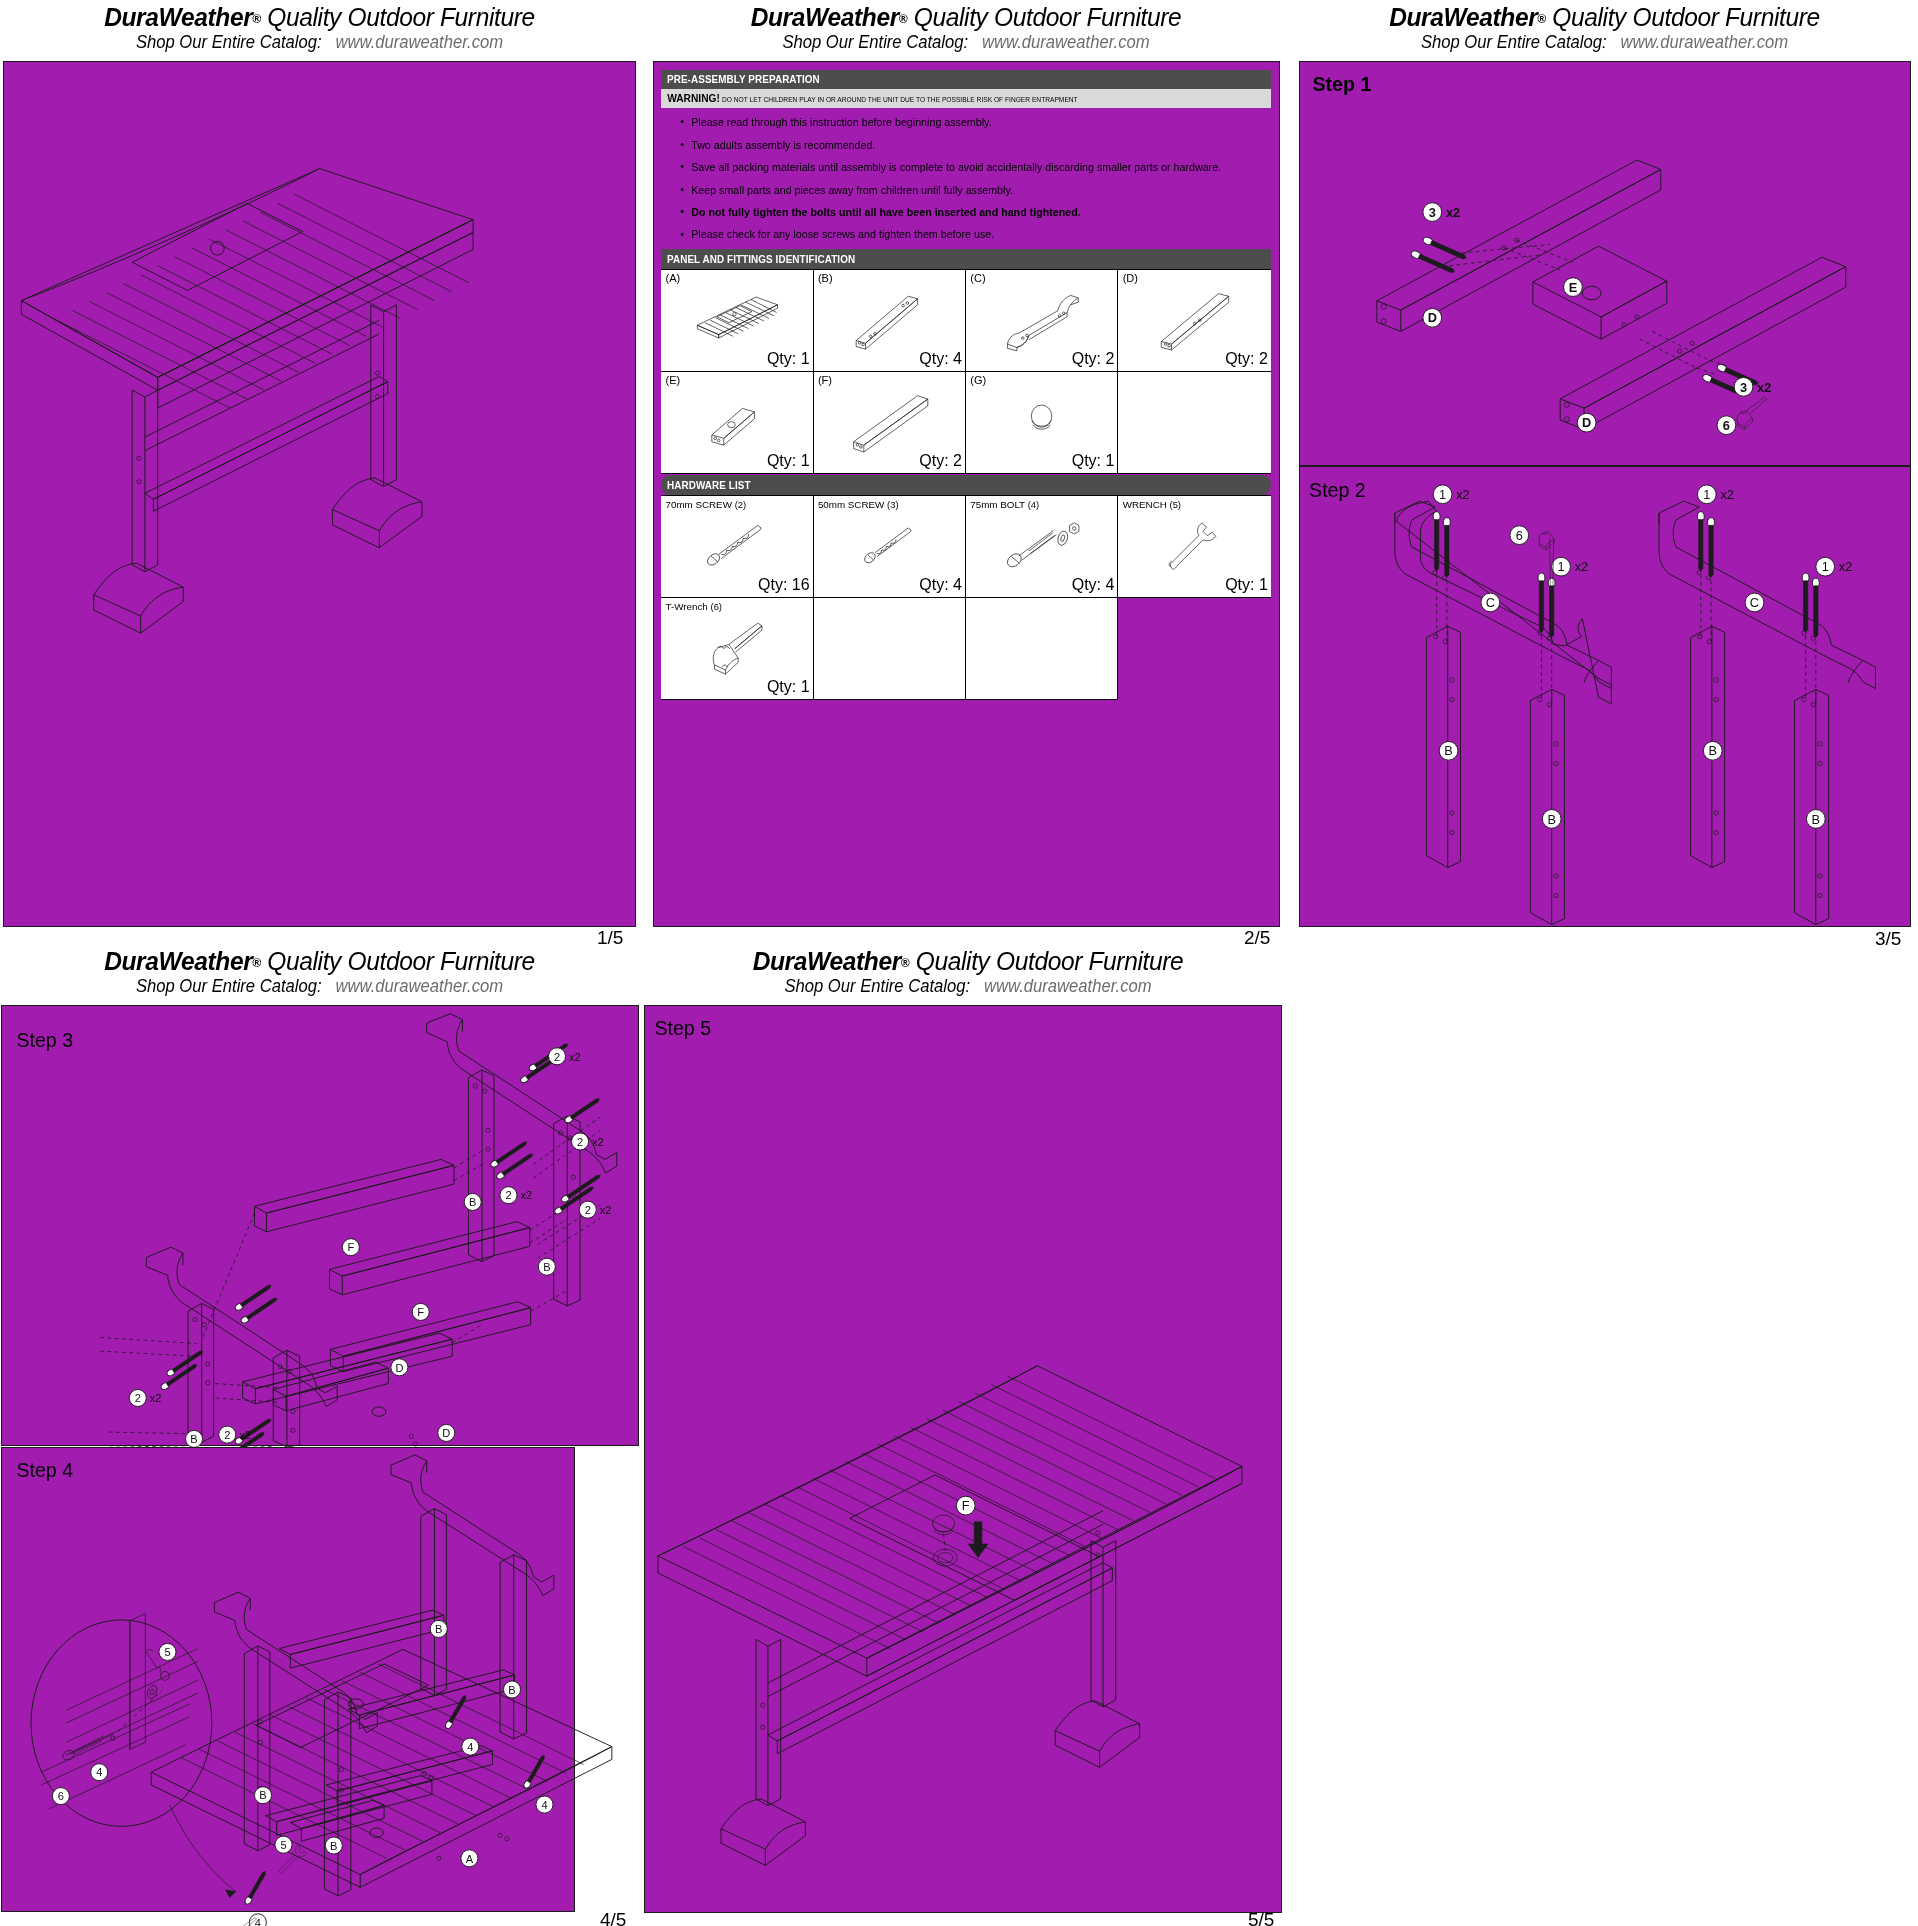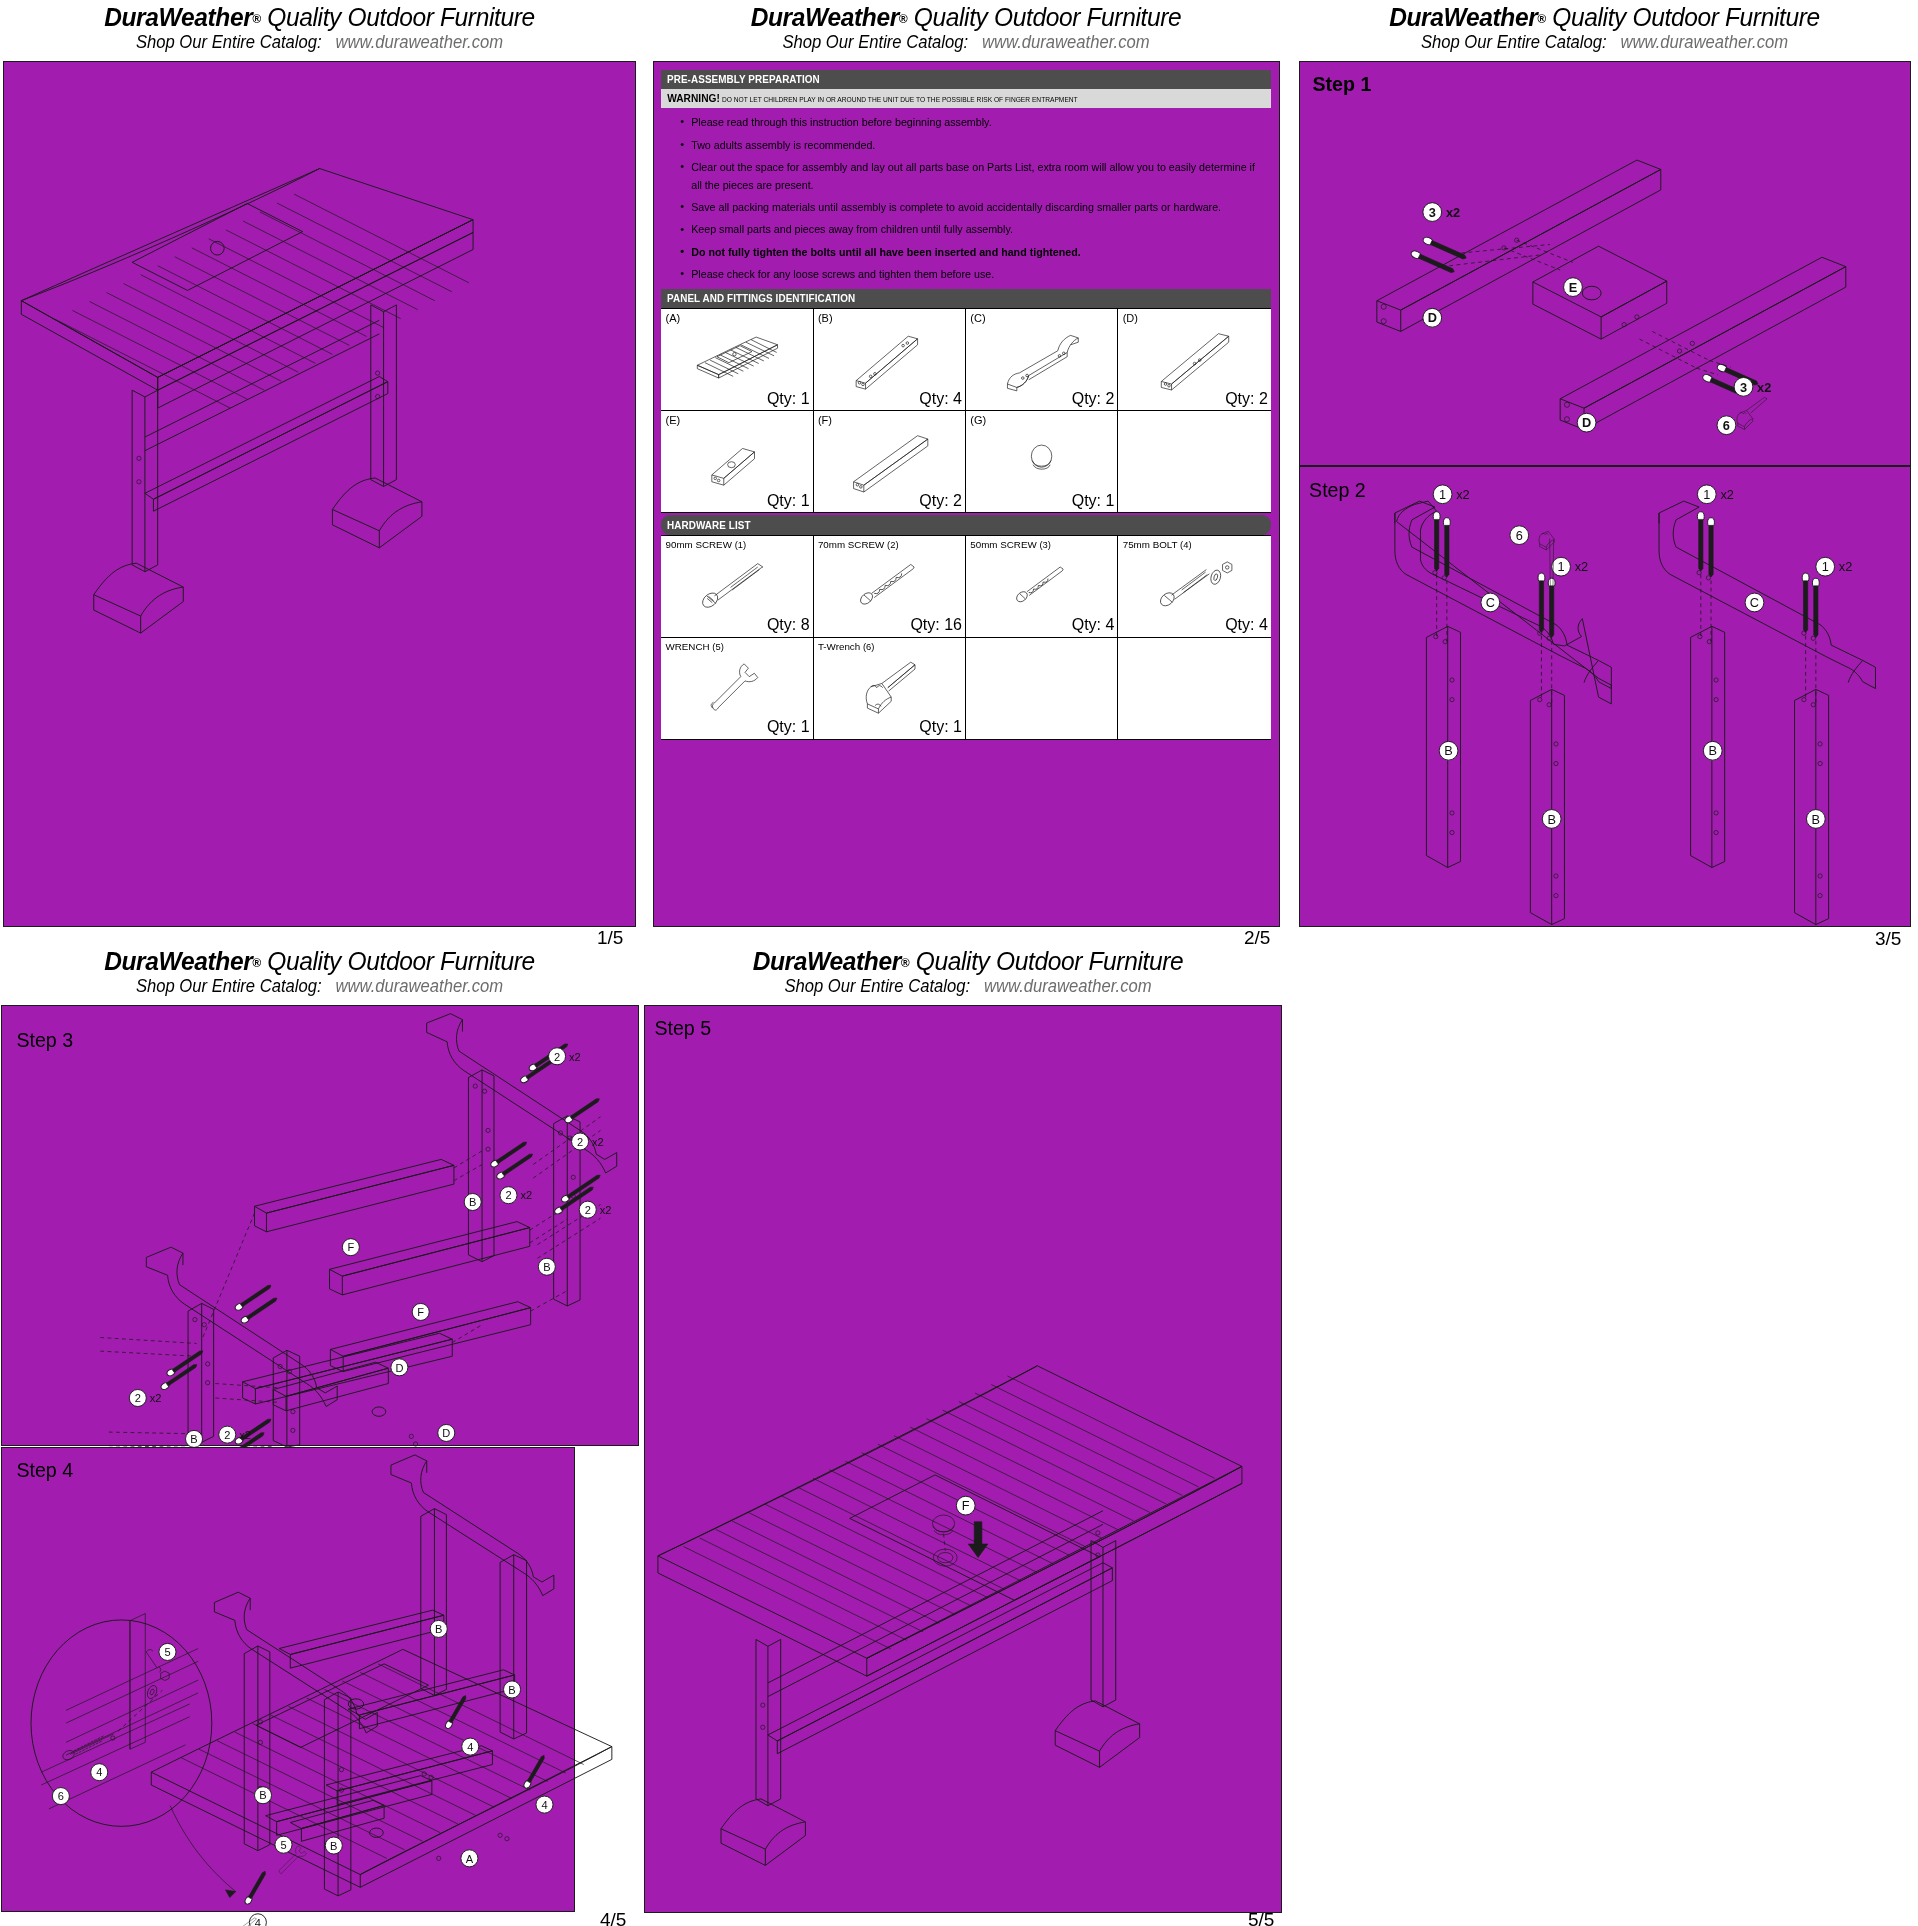--- a/index.html
+++ b/index.html
@@ -261,21 +261,20 @@
       </div>
 
       <div class="warnbar">
         <b>WARNING!</b>
         <span class="wtxt">DO NOT LET CHILDREN PLAY IN OR AROUND THE UNIT DUE TO THE POSSIBLE RISK OF FINGER ENTRAPMENT</span>
       </div>
 
       <ul class="prep">
         <li>Please read through this instruction before beginning assembly.</li>
         <li>Two adults assembly is recommended.</li>
-        <li>Clear out the space for assembly and lay out all parts base on Parts List, extra room will allow you to easily determine if all the pieces are present.</li>
         <li>Save all packing materials until assembly is complete to avoid accidentally discarding smaller parts or hardware.</li>
         <li>Keep small parts and pieces away from children until fully assembly.</li>
         <li class="bold">Do not fully tighten the bolts until all have been inserted and hand tightened.</li>
         <li>Please check for any loose screws and tighten them before use.</li>
       </ul>
 
       <div class="bar" style="margin-top:1.7px;">
         <span>PANEL AND FITTINGS IDENTIFICATION</span>
       </div>
 
@@ -408,41 +407,20 @@
         </div>
         <div class="cell tall empty"></div>
       </div>
 
       <div class="bar" style="margin-top:1.7px;border-radius:9px;">
         <span>HARDWARE LIST</span>
       </div>
 
       <div class="grid grid4">
 
-        <div class="cell tall">
-          <div class="hw-name">
-            <span>90mm SCREW</span>
-            <span class="idx">(1)</span>
-          </div>
-          <div class="art">
-            <svg width="85" height="60" viewBox="0 0 200 140">
-                <g class="ln-thin">
-              <ellipse cx="38" cy="108" rx="20" ry="14" transform="rotate(-40 38 108)"></ellipse>
-              <path d="M30 98 L 52 116"></path>
-              <path d="M48 98 L 150 22"></path>
-                  <path d="M56 108 L 158 32"></path>
-              <path d="M150 22 L 162 30 L 158 32"></path>
-              <path d="M86 78 l 8 -6 M94 72 l 8 -6 M102 66 l 8 -6 M110 60 l 8 -6 M118 54 l 8 -6 M126 48 l 8 -6 M134 42 l 8 -6 M142 36 l 8 -6"></path>
-              <path d="M90 84 l 8 -6 M98 78 l 8 -6 M106 72 l 8 -6 M114 66 l 8 -6 M122 60 l 8 -6 M130 54 l 8 -6 M138 48 l 8 -6 M146 42 l 8 -6"></path>
-              <path d="M31 104 l 12 10 M34 99 l 12 10"></path>
-            </g>
-              </svg>
-          </div>
-          <div class="qty">Qty: 8</div>
-        </div>
         <div class="cell tall">
           <div class="hw-name">
             <span>70mm SCREW</span>
             <span class="idx">(2)</span>
           </div>
           <div class="art">
             <svg width="85" height="60" viewBox="0 0 200 140">
                 <g class="ln-thin">
               <ellipse cx="46" cy="104" rx="16" ry="11" transform="rotate(-40 46 104)"></ellipse>
               <path d="M40 96 L 56 110"></path>

